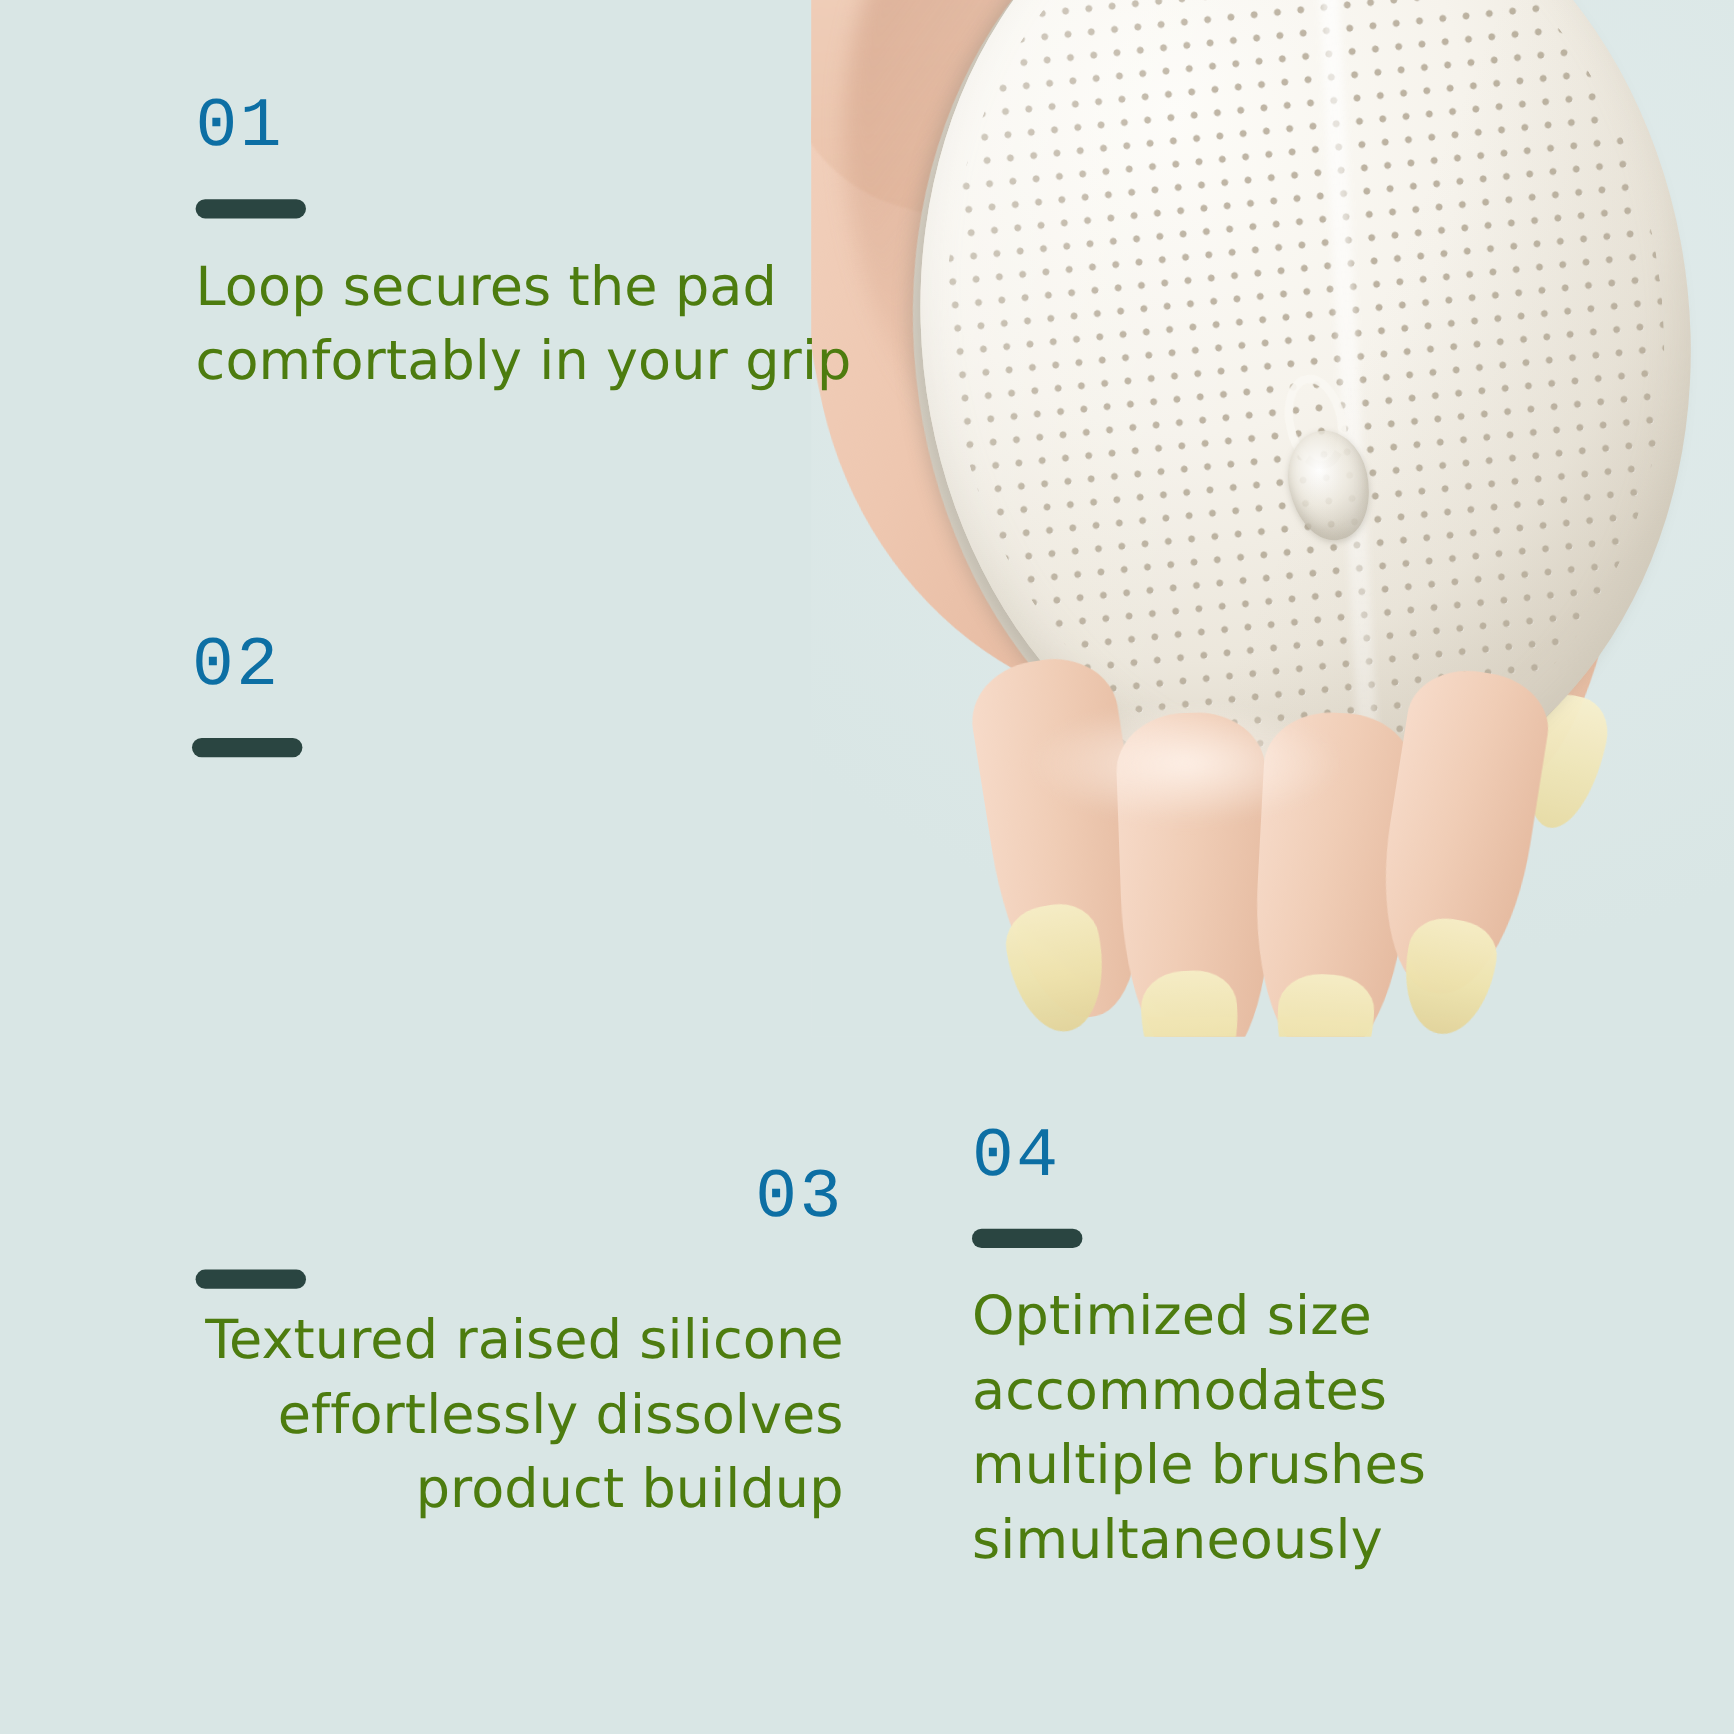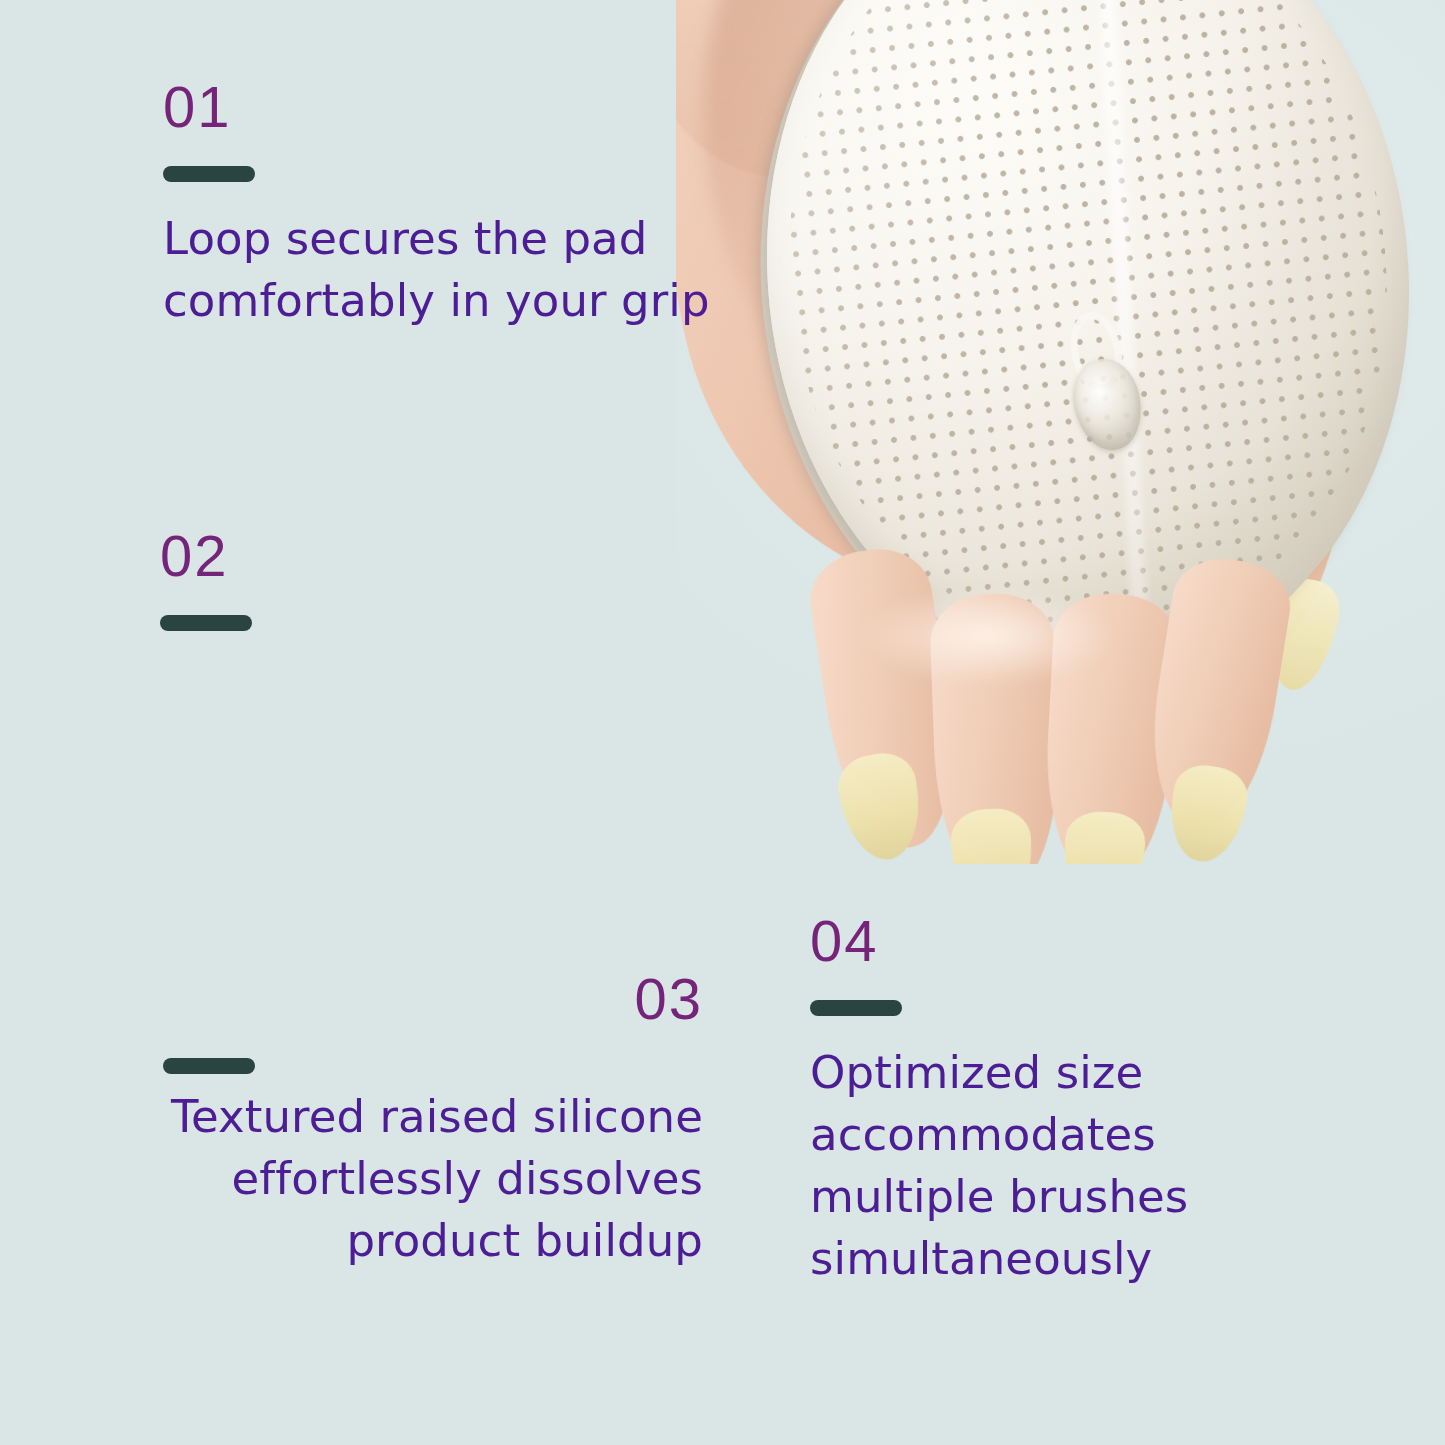--- a/index.html
+++ b/index.html
@@ -141,45 +141,45 @@
     border-radius:50%;
     border:7px solid rgba(250,248,242,.92);
     border-bottom-color:rgba(214,208,194,.8);
     filter:blur(.4px);
   }
 
   
   .block{position:absolute;}
   .num{
     font-size:58px;line-height:58px;font-weight:300;letter-spacing:2px;
-    color:#701a75;opacity:.95;
-    font-family:Liberation Sans, sans-serif;
+    color:#0369a1;opacity:.95;
+    font-family:Liberation Mono, monospace;
   }
   .dash{
     width:92px;height:16px;border-radius:8px;background:#2a4541;
   }
   .desc{
-    font-size:45px;line-height:62px;font-weight:400;color:#4c1d95;
+    font-size:45px;line-height:62px;font-weight:400;color:#4d7c0f;
     letter-spacing:.1px;
     font-family:"DejaVu Sans","Liberation Sans",sans-serif;
   }
 
   #b1{left:163px;top:78px;}
   #b1 .dash{margin-top:30px;}
   #b1 .desc{margin-top:26px;width:560px;}
 
   #b2{left:160px;top:527px;}
   #b2 .dash{margin-top:30px;}
   #b2 .desc{margin-top:26px;width:520px;}
 
   #b3{left:163px;top:970px;text-align:right;}
   #b3 .dash{margin-top:30px;}
   #b3 .desc{margin-top:12px;width:540px;}
 
-  #b4{left:810px;top:912px;}
+  #b4{left:810px;top:936px;}
   #b4 .dash{margin-top:30px;}
   #b4 .desc{margin-top:26px;width:500px;}
 </style>
 </head>
 <body>
 
 <div class="canvas">
 
   <div class="photo">
     <div class="photo-bg"></div>

